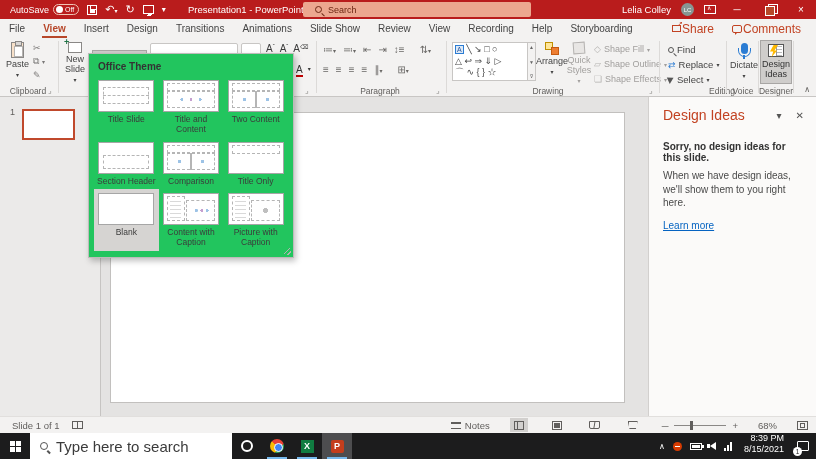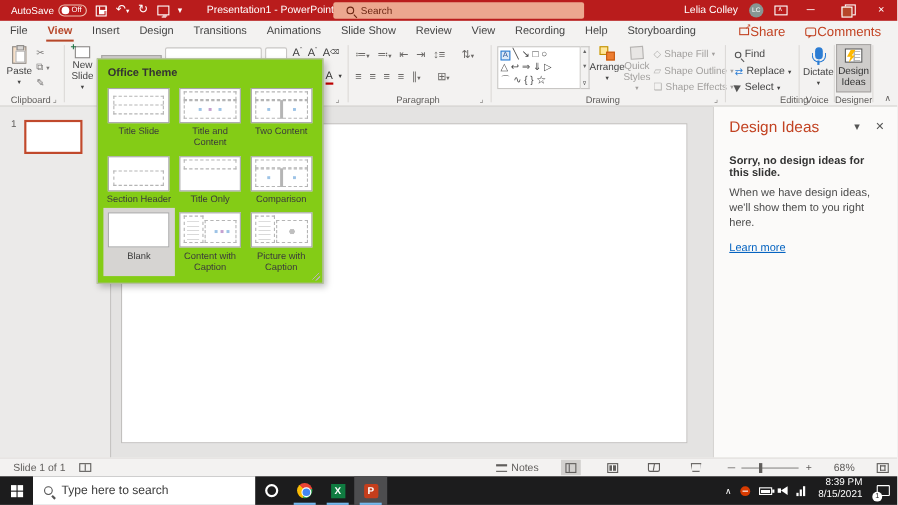--- a/index.html
+++ b/index.html
@@ -83,21 +83,21 @@
   .mic { width:7px; height:11px; background:#2B7CD3; border-radius:4px; position:relative; }
   .mic:after { content:""; position:absolute; left:-3px; top:5px; width:11px; height:8px; border:1.5px solid #2B7CD3; border-top:none; border-radius:0 0 7px 7px; }
   .mic:before { content:""; position:absolute; left:2px; bottom:-5px; width:2px; height:4px; background:#2B7CD3; }
   .di-btn { position:absolute; left:760px; top:2px; width:32px; height:44px; background:#CFCDCB; border:1px solid #A8A6A4; display:flex; flex-direction:column; align-items:center; gap:2px; padding-top:3px; font-size:9px; color:#333; line-height:1.15; text-align:center; }
   .di-ic { width:16px; height:13px; border:1px solid #555; background:#fff; position:relative; }
   .di-ic:before { content:""; position:absolute; right:1px; top:1px; width:5px; height:10px; border-left:1px solid #999; background:repeating-linear-gradient(#bbb 0 1px, transparent 1px 3px); }
   .di-ic:after { content:""; position:absolute; left:1px; top:0; width:8px; height:12px; background:#FFB900; clip-path:polygon(45% 0, 100% 0, 55% 45%, 90% 45%, 20% 100%, 40% 55%, 0 55%); }
   .collapse { position:absolute; right:6px; top:47px; font-size:8px; color:#605E5C; }
 
   
-  .dropdown { position:absolute; left:88px; top:53px; width:206px; height:205px; background:#84cc16; border:1px solid #BDBBB9; box-shadow:2px 3px 6px rgba(0,0,0,.25); z-index:50; }
+  .dropdown { position:absolute; left:88px; top:53px; width:206px; height:205px; background:#22c55e; border:1px solid #BDBBB9; box-shadow:2px 3px 6px rgba(0,0,0,.25); z-index:50; }
   .dd-title { font-size:10px; font-weight:bold; color:#333; padding:7px 0 4px 9px; }
   .dd-grid { display:grid; grid-template-columns:repeat(3,1fr); padding:0 5px; }
   .dd-cell { display:flex; flex-direction:column; align-items:center; padding:4px 3px 3px; }
   .dd-cell.selected { background:#D6D4D2; }
   .dd-thumb { width:56px; height:32px; background:#fff; border:1px solid #A6A6A6; position:relative; }
   .dd-label { font-size:8.5px; color:#3b3b3b; text-align:center; line-height:1.15; margin-top:3px; min-height:9px; }
   .lt-title-slide:before { content:""; position:absolute; left:4px; right:4px; top:6px; height:15px; border:1px dashed #B5B5B5; }
   .lt-title-slide:after { content:""; position:absolute; left:4px; right:4px; top:14px; border-top:1px dashed #B5B5B5; }
   .lt-title-content:before, .lt-two-content:before, .lt-comparison:before { content:""; position:absolute; left:3px; right:3px; top:2px; height:6px; border:1px dashed #B5B5B5; }
   .lt-title-content:after { content:""; position:absolute; left:3px; right:3px; top:10px; bottom:3px; border:1px dashed #B5B5B5; background:radial-gradient(circle 1.5px at 30% 50%, #9DC3E6 95%, transparent), radial-gradient(circle 1.5px at 50% 50%, #C5A0D0 95%, transparent), radial-gradient(circle 1.5px at 70% 50%, #9DC3E6 95%, transparent); }
@@ -144,21 +144,21 @@
   .ztrack { width:52px; height:1px; background:#8A8886; position:relative; }
   .zthumb { position:absolute; left:16px; top:-4px; width:3px; height:9px; background:#605E5C; }
   .fit-ic { width:11px; height:9px; border:1px solid #605E5C; position:relative; }
   .fit-ic:after { content:""; position:absolute; left:2px; top:1px; right:2px; bottom:1px; border:1px dashed #605E5C; }
 
   
   .taskbar { position:absolute; left:0; right:0; bottom:0; height:26px; background:#1C1C1D; display:flex; align-items:stretch; color:#fff; }
   .start { width:30px; display:flex; align-items:center; justify-content:center; }
   .win-logo { width:11px; height:11px; display:grid; grid-template-columns:1fr 1fr; gap:1px; }
   .win-logo span { background:#fff; }
-  .tsearch { width:202px; background:#fff; display:flex; align-items:center; gap:8px; padding-left:10px; color:#3b3b3b; font-size:11px; }
+  .tsearch { width:202px; background:#fff; display:flex; align-items:center; gap:8px; padding-left:10px; color:#3b3b3b; font-size:15px; }
   .lens3 { width:8px; height:8px; border:1.5px solid #555; border-radius:50%; position:relative; }
   .lens3:after { content:""; position:absolute; left:7px; top:7px; width:4px; height:1.5px; background:#555; transform:rotate(45deg); transform-origin:0 0; }
   .appbtn { width:30px; display:flex; align-items:center; justify-content:center; position:relative; }
   .appbtn.running:after { content:""; position:absolute; bottom:0; left:5px; right:5px; height:2px; background:#76B9ED; }
   .appbtn.activeapp { background:#4D4D4F; }
   .ring { width:12px; height:12px; border:2px solid #fff; border-radius:50%; }
   .chrome { width:14px; height:14px; border-radius:50%; background:conic-gradient(from -45deg, #EA4335 0 120deg, #34A853 0 240deg, #FBBC05 0 360deg); position:relative; }
   .chrome:after { content:""; position:absolute; left:3.5px; top:3.5px; width:7px; height:7px; background:#4285F4; border:1.5px solid #fff; border-radius:50%; }
   .excel { width:13px; height:13px; background:#107C41; color:#fff; font-size:9px; font-weight:bold; display:flex; align-items:center; justify-content:center; }
   .ppt { width:13px; height:13px; background:#C43E1C; color:#fff; font-size:9px; font-weight:bold; display:flex; align-items:center; justify-content:center; border-radius:2px; }
@@ -396,26 +396,26 @@
         </div>
         <div class="dd-cell">
           <div class="dd-thumb lt-two-content"></div>
           <div class="dd-label">Two Content</div>
         </div>
         <div class="dd-cell">
           <div class="dd-thumb lt-section-header"></div>
           <div class="dd-label">Section Header</div>
         </div>
         <div class="dd-cell">
+          <div class="dd-thumb lt-comparison"></div>
+          <div class="dd-label">Comparison</div>
+        </div>
+        <div class="dd-cell">
           <div class="dd-thumb lt-title-only"></div>
           <div class="dd-label">Title Only</div>
-        </div>
-        <div class="dd-cell">
-          <div class="dd-thumb lt-comparison"></div>
-          <div class="dd-label">Comparison</div>
         </div>
         <div class="dd-cell selected">
           <div class="dd-thumb lt-blank"></div>
           <div class="dd-label">Blank</div>
         </div>
         <div class="dd-cell">
           <div class="dd-thumb lt-content-caption"></div>
           <div class="dd-label">Content with Caption</div>
         </div>
         <div class="dd-cell">

